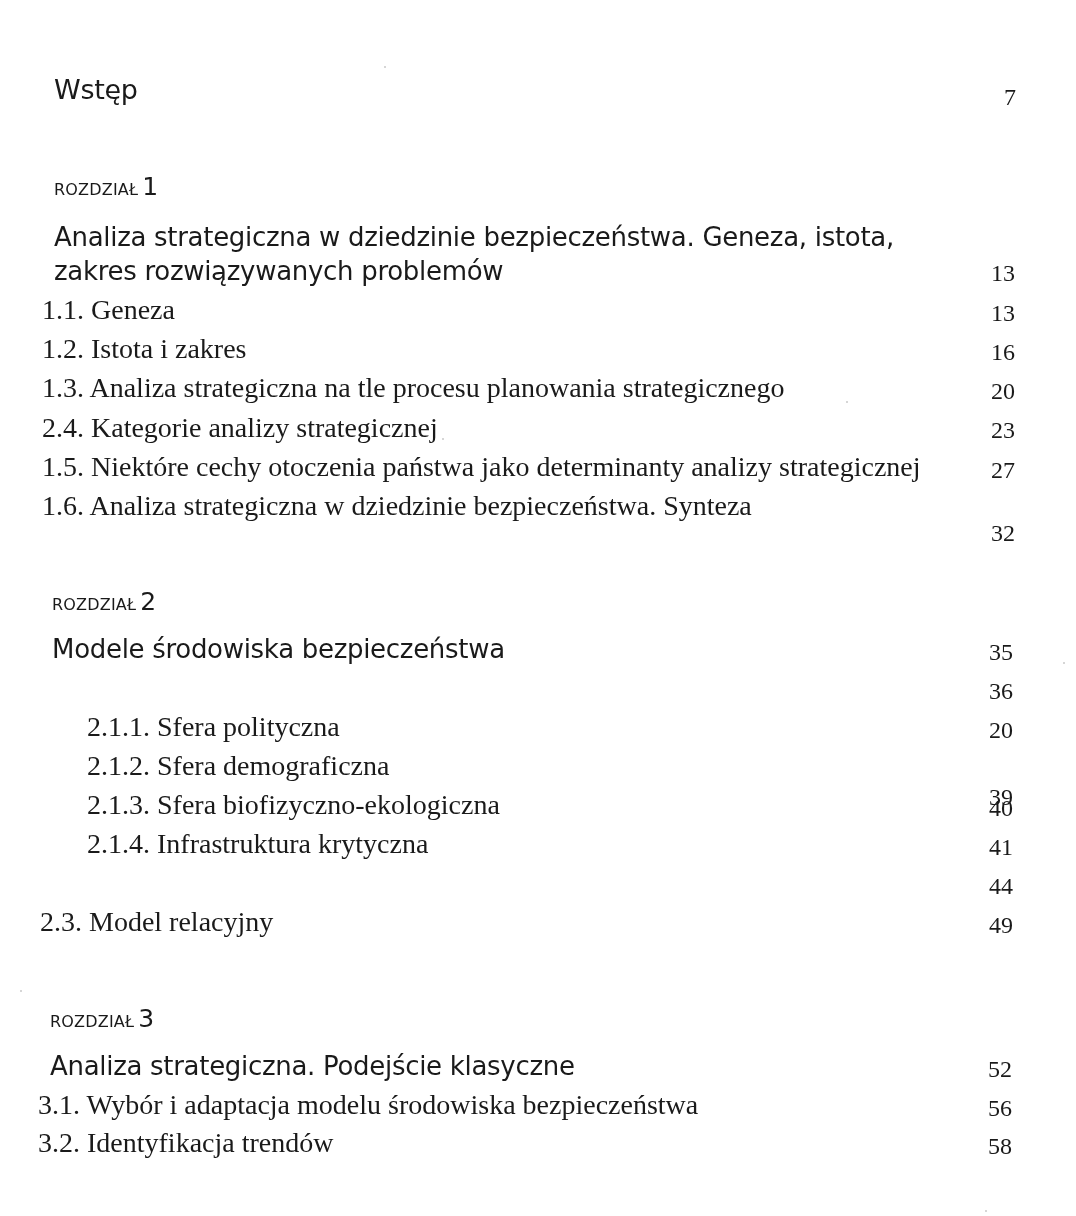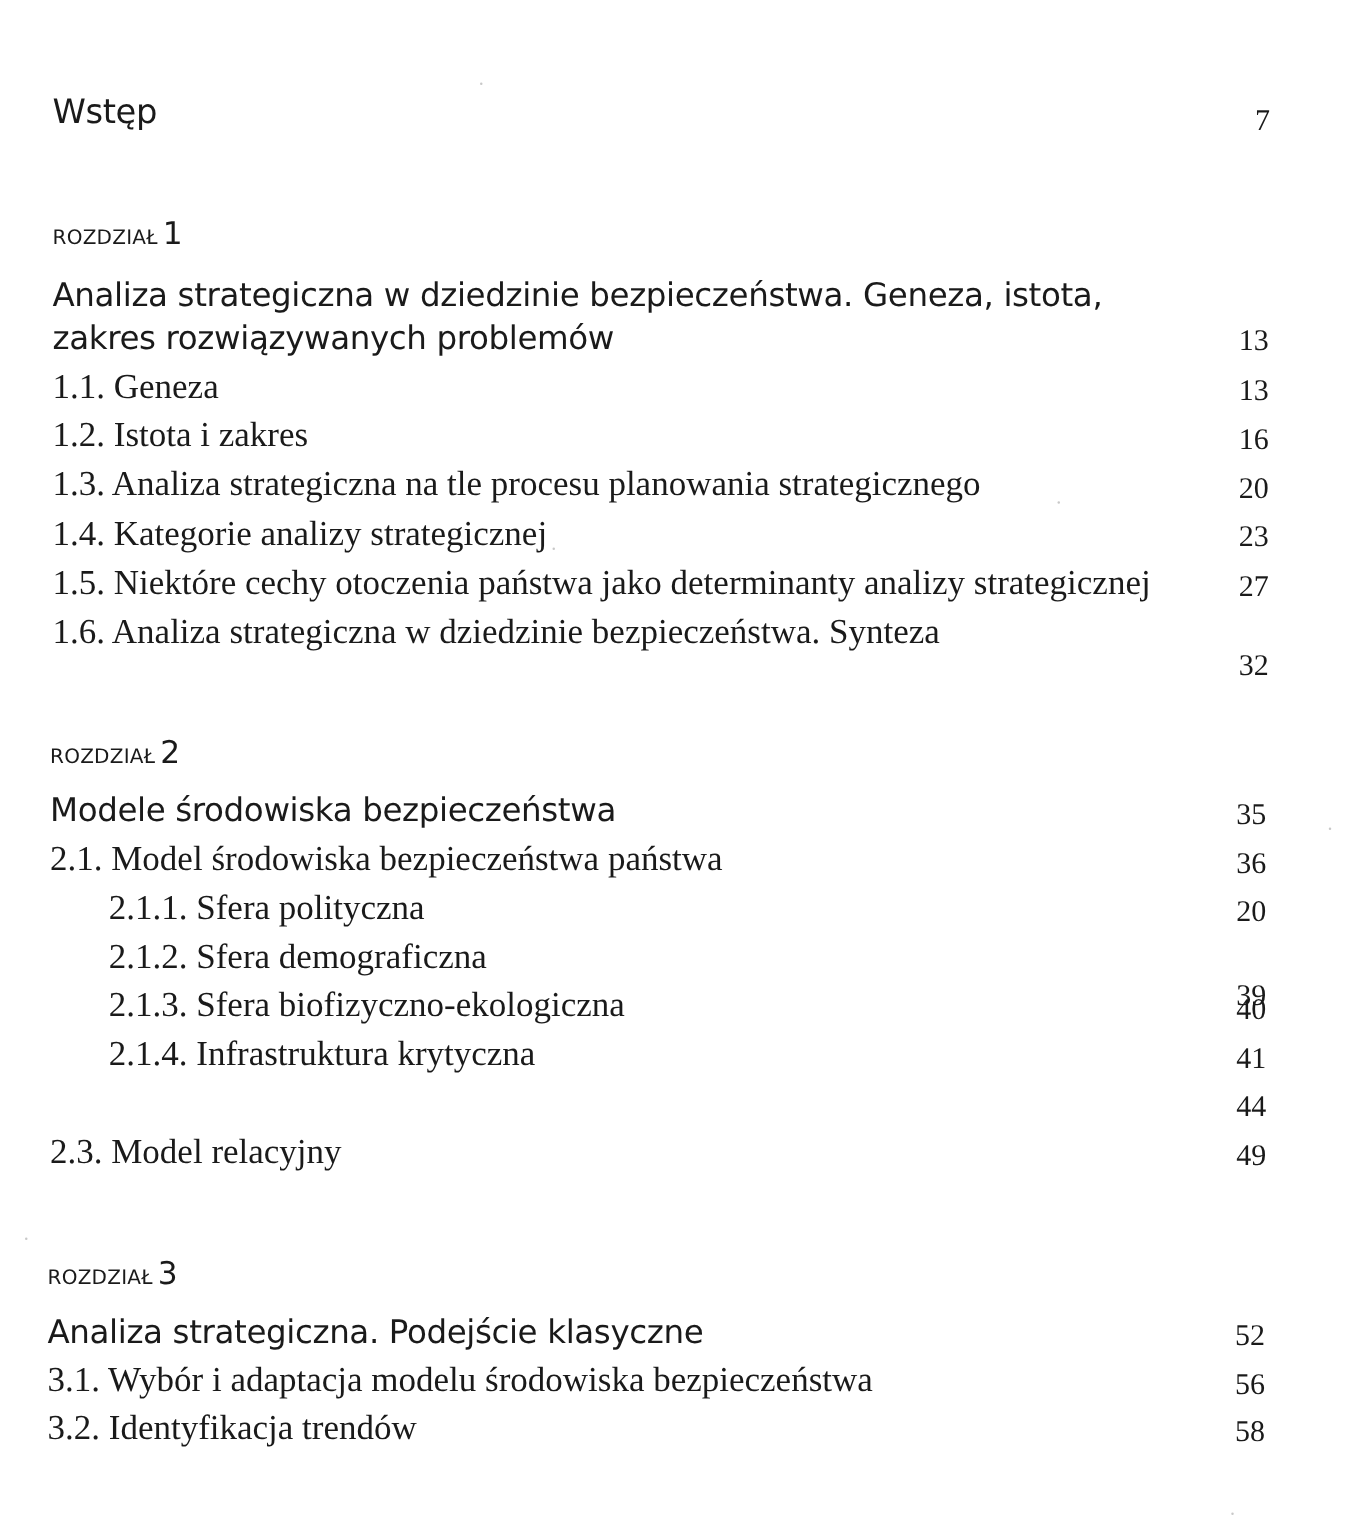--- a/index.html
+++ b/index.html
@@ -21,20 +21,21 @@
       width: 1076px;
       height: 1216px;
     }
     .row {
       position: absolute;
       white-space: nowrap;
     }
     .sans {
       font-family: "DejaVu Sans", "Liberation Sans", sans-serif;
       letter-spacing: -0.3px;
+      margin-left: 12px;
     }
     .serif {
       font-family: "Liberation Serif", "DejaVu Serif", serif;
     }
     .intro-title {
       font-size: 27px;
       font-weight: 400;
     }
     .chapter-label {
       font-size: 16px;
@@ -84,36 +85,35 @@
 
   <div class="row serif entry" style="left:42px; top:296px;">1.1. Geneza</div>
   <div class="page-num" style="left:955px; top:300px;">13</div>
 
   <div class="row serif entry" style="left:42px; top:335px;">1.2. Istota i zakres</div>
   <div class="page-num" style="left:955px; top:339px;">16</div>
 
   <div class="row serif entry" style="left:42px; top:374px;text-align:center;">1.3. Analiza strategiczna na tle procesu planowania strategicznego</div>
   <div class="page-num" style="left:955px; top:378px;">20</div>
 
-  <div class="row serif entry" style="left:42px; top:414px;">1.4. Kategorie analizy strategicznej</div>
+  <div class="row serif entry" style="left:42px; top:414px;">2.4. Kategorie analizy strategicznej</div>
   <div class="page-num" style="left:955px; top:417px;">23</div>
 
   <div class="row serif entry" style="left:42px; top:453px;">1.5. Niektóre cechy otoczenia państwa jako determinanty analizy strategicznej</div>
   <div class="page-num" style="left:955px; top:457px;">27</div>
 
   <div class="row serif entry" style="left:42px; top:492px;">1.6. Analiza strategiczna w dziedzinie bezpieczeństwa. Synteza</div>
   <div class="page-num" style="left:955px; top:496px;margin-top:24px;">32</div>
 
   <div class="row sans chapter-label" style="left:40px; top:587px;">
     <span>ROZDZIAŁ</span><span class="num">2</span>
   </div>
   <div class="row sans chapter-title" style="left:40px; top:633px;">Modele środowiska bezpieczeństwa</div>
   <div class="page-num" style="left:953px; top:639px;">35</div>
 
-  <div class="row serif entry" style="left:40px; top:674px;">2.1. Model środowiska bezpieczeństwa państwa</div>
   <div class="page-num" style="left:953px; top:678px;">36</div>
 
   <div class="row serif entry" style="left:87px; top:713px;">2.1.1. Sfera polityczna</div>
   <div class="page-num" style="left:953px; top:717px;">20</div>
 
   <div class="row serif entry" style="left:87px; top:752px;">2.1.2. Sfera demograficzna</div>
   <div class="page-num" style="left:953px; top:784px;">39</div>
 
   <div class="row serif entry" style="left:87px; top:791px;">2.1.3. Sfera biofizyczno-ekologiczna</div>
   <div class="page-num" style="left:953px; top:795px;">40</div>

